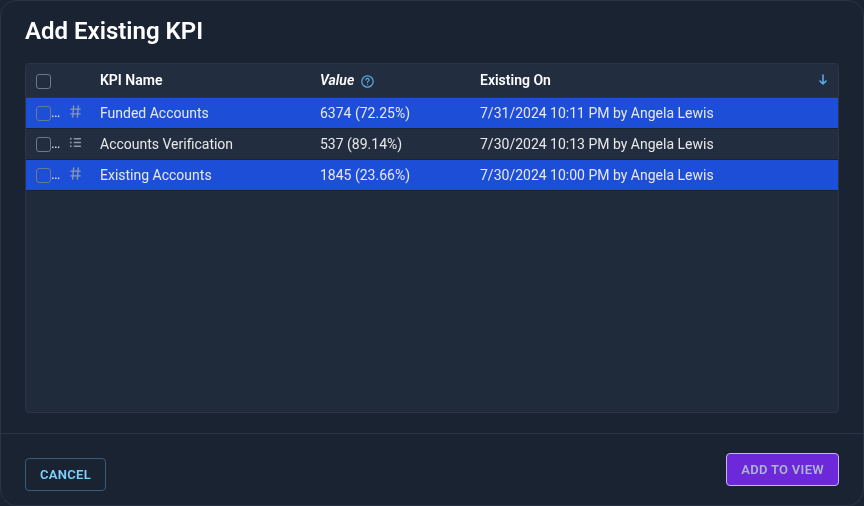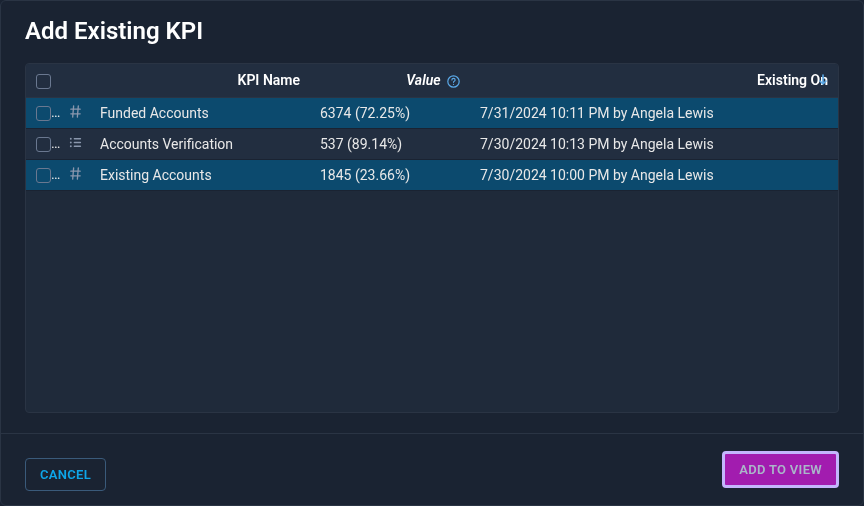--- a/index.html
+++ b/index.html
@@ -8,21 +8,21 @@
     background: #1a2332;
     font-family: -apple-system, BlinkMacSystemFont, "Segoe UI", Roboto, Arial, sans-serif;
     color: #e8e8e8;
     overflow: hidden;
   }
   .modal {
     width: 864px;
     height: 506px;
     background: #1a2332;
     border: 1px solid #2a3444;
-    border-radius: 6px;
+    border-radius: 16px;
     display: flex;
     flex-direction: column;
   }
   .modal-header {
     padding: 16px 24px 18px 24px;
   }
   .modal-title {
     font-size: 24px;
     font-weight: 600;
     color: #ffffff;
@@ -41,30 +41,30 @@
   }
   table {
     width: 100%;
     border-collapse: collapse;
     table-layout: fixed;
   }
   thead tr {
     background: #222e40;
   }
   th {
-    text-align: right;
+    text-align: left;
     font-weight: 600;
     font-size: 14px;
     color: #ffffff;
     padding: 8px 10px;
     border-bottom: 1px solid #2a3444;
     position: relative;
   }
   tbody tr {
-    background: #0c4a6e;
+    background: #1d4ed8;
     border-bottom: 1px solid #1a2332;
   }
   tbody tr:nth-child(even) {
     background: #222e40;
   }
   td {
     font-size: 14px;
     color: #e8e8e8;
     padding: 6px 10px;
     vertical-align: middle;
@@ -116,28 +116,28 @@
     font-weight: 600;
     letter-spacing: 0.3px;
     padding: 8px 14px;
     border-radius: 4px;
     cursor: pointer;
     border: 1px solid transparent;
     font-family: inherit;
   }
   .btn-cancel {
     background: transparent;
-    color: #0ea5e9;
+    color: #7dd3fc;
     border: 1px solid #3a5a7a;
     margin-top: 10px;
   }
   .btn-primary {
-    background: #a21caf;
+    background: #6d28d9;
     color: #aab6c9;
-    border: 3px solid #c4b5fd;
+    border: 1px solid #c4b5fd;
   }
 </style>
 </head>
 <body>
 
 <div class="modal">
   <div class="modal-header">
     <h1 class="modal-title">Add Existing KPI</h1>
   </div>
 

